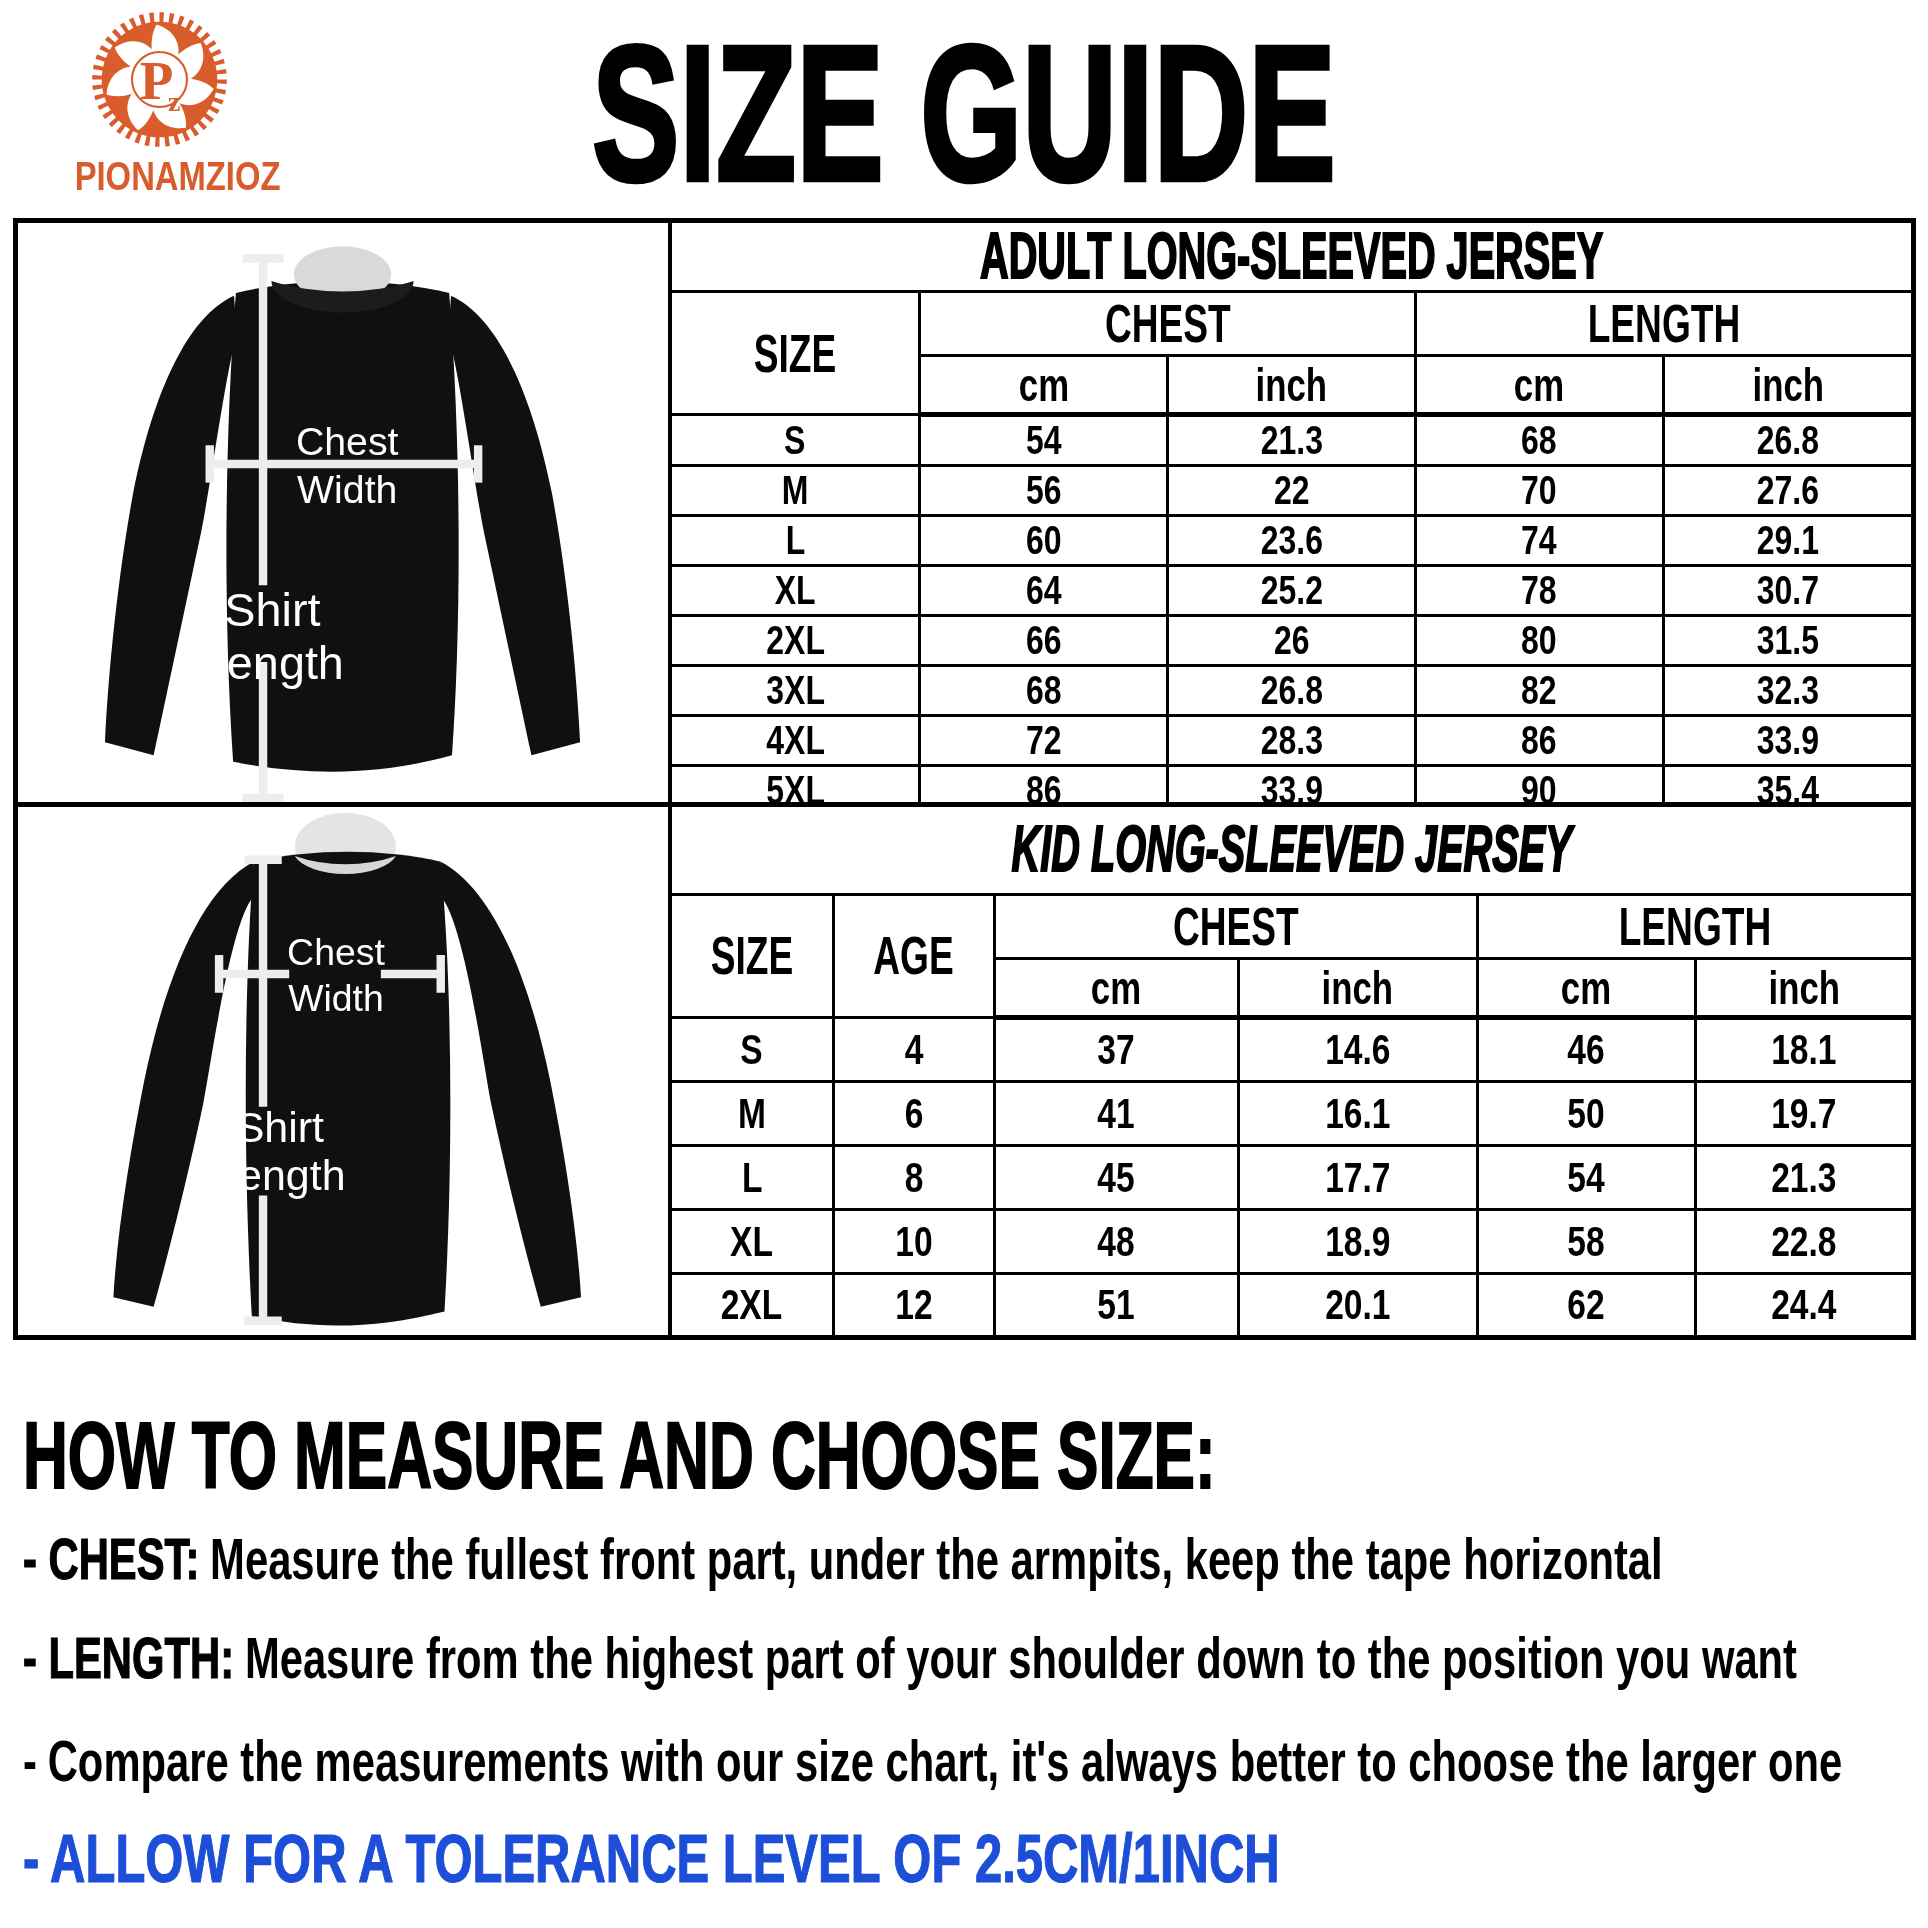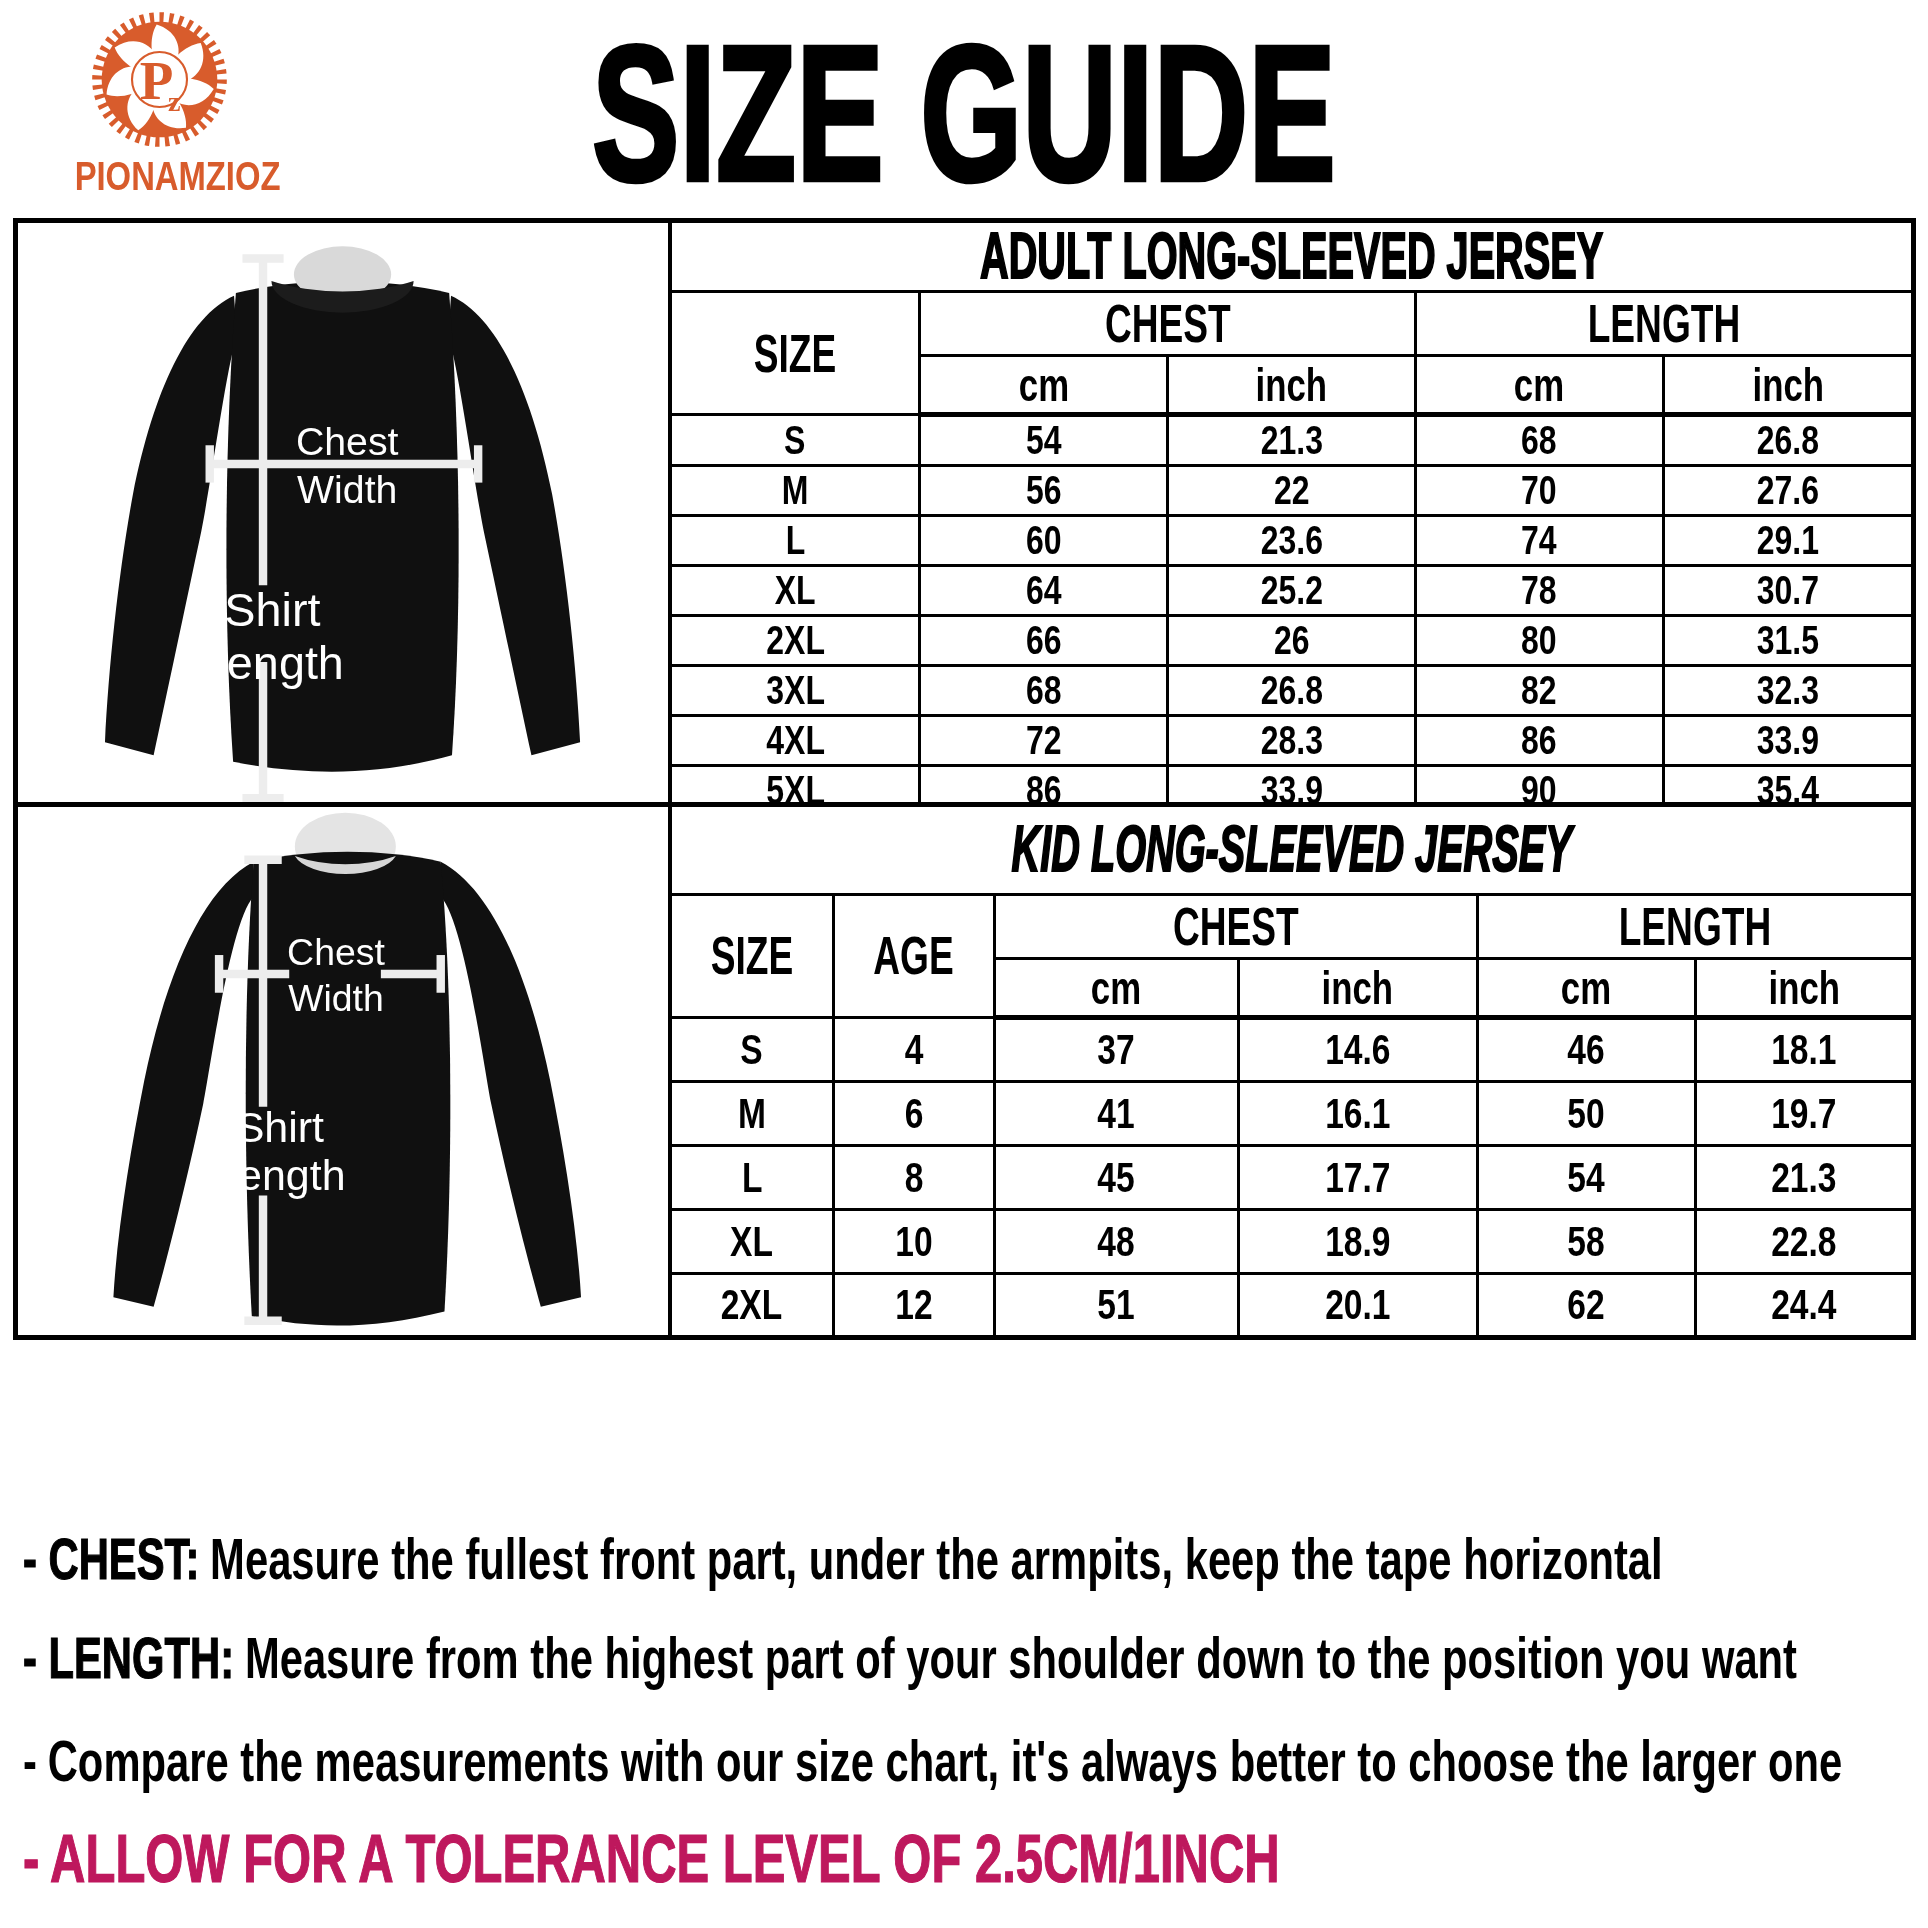--- a/index.html
+++ b/index.html
@@ -47,21 +47,21 @@
   tr.adult-title-row { height:66px; } tr.adult-h1 { height:47px; } tr.adult-h2 { height:49px; }
   tr.kid-title-row { height:87px;font-style:italic; } tr.kid-h1 { height:58px; } tr.kid-h2 { height:58px; }
   .howto-heading { position:absolute; left:22.6px; top:1409px; font-size:94px; font-weight:700; line-height:1; }
   .howto-heading .c { transform:scaleX(.66); }
   .bullet { position:absolute; left:22.6px; font-size:58px; line-height:1.1; }
   .bullet .line { transform:scaleX(.72); }
   .blabel { font-weight:700; margin-right:15px; }
   .btext  { font-weight:700; }
   .bullet-1 { top:1527px; } .bullet-2 { top:1626px; } .bullet-3 { top:1729px; }
   .bullet-4 { top:1821px; font-size:68px; }
-  .alert { color:#be185d;text-align:center; }
+  .alert { color:#1d4ed8;text-align:center; }
 </style>
 </head>
 <body>
 
 <div class="page">
 
   <div class="logo">
     <svg width="141" height="141" viewBox="0 0 200 200">
       <circle cx="100" cy="100" r="88" fill="none" stroke="#d85c2c" stroke-width="15" stroke-dasharray="6 7.8"></circle>
       <circle cx="100" cy="100" r="82" fill="#d85c2c"></circle>
@@ -305,20 +305,23 @@
               <td class="dcell"><span class="c oc">51</span></td>
               <td class="dcell"><span class="c oc">20.1</span></td>
               <td class="dcell"><span class="c oc">62</span></td>
               <td class="dcell"><span class="c oc">24.4</span></td>
             </tr>
       </tbody>
         </table>
     </div>
   </div>
 
+  <h2 class="howto-heading">
+    <span class="c og stk2">HOW TO MEASURE AND CHOOSE SIZE:</span>
+  </h2>
 
   <div class="bullet bullet-1">
     <span class="c og line"><span class="blabel stk1">- CHEST:</span><span class="btext">Measure the fullest front part, under the armpits, keep the tape horizontal</span></span>
   </div>
   <div class="bullet bullet-2">
     <span class="c og line"><span class="blabel stk1">- LENGTH:</span><span class="btext">Measure from the highest part of your shoulder down to the position you want</span></span>
   </div>
   <div class="bullet bullet-3">
     <span class="c og line"><span class="blabel">-</span><span class="btext">Compare the measurements with our size chart, it's always better to choose the larger one</span></span>
   </div>

